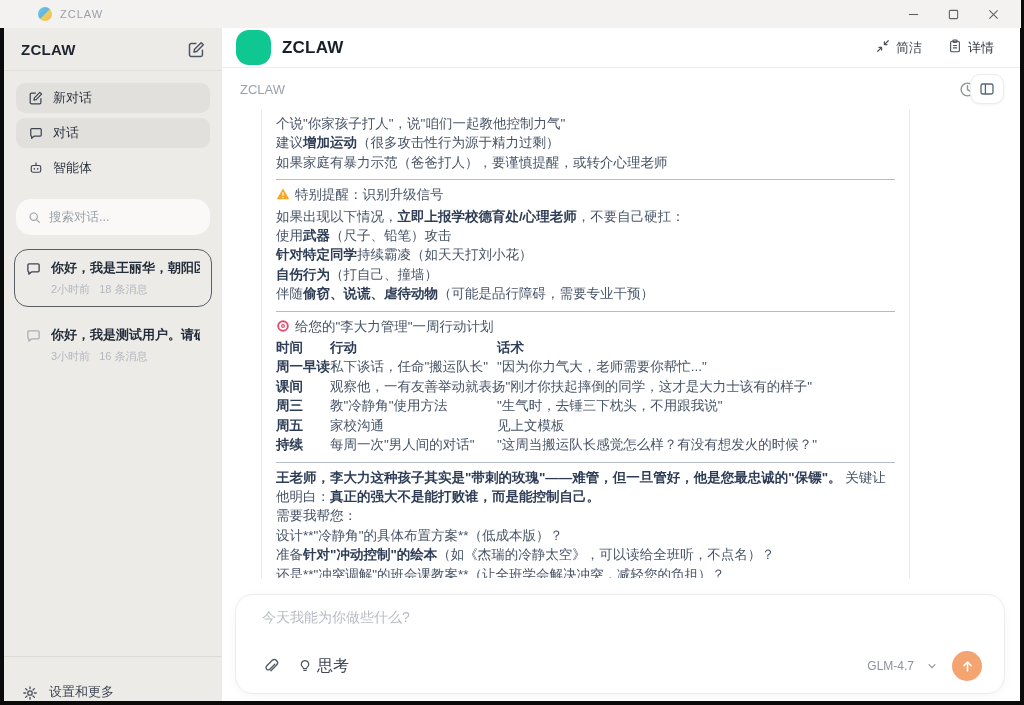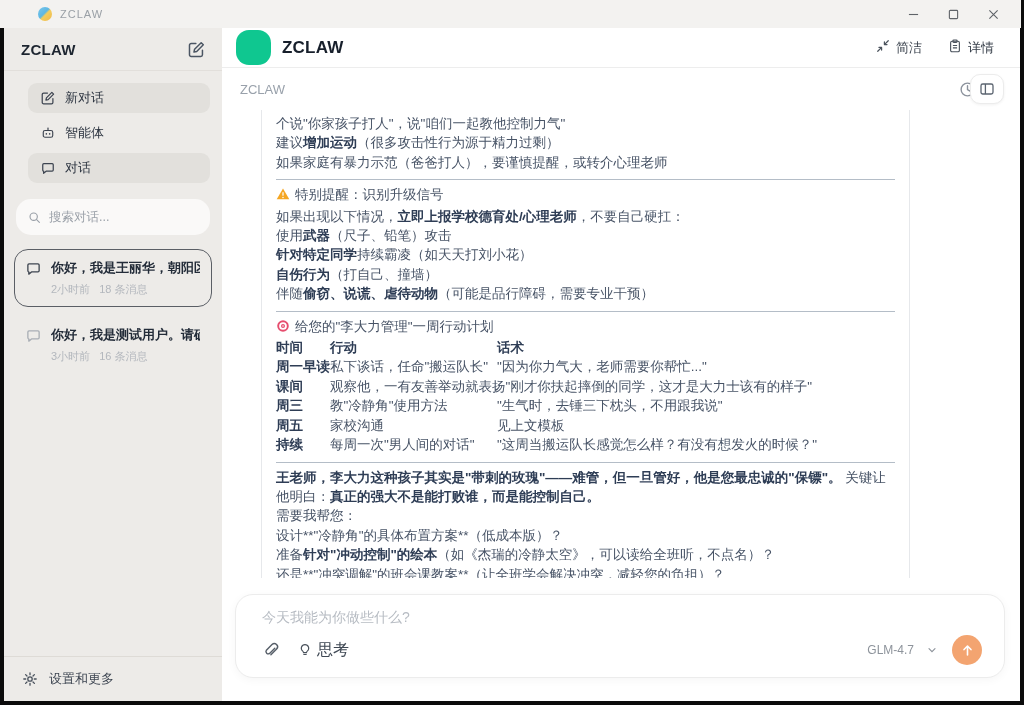--- a/index.html
+++ b/index.html
@@ -19,42 +19,42 @@
   
   .frame { position:absolute; top:28px; left:4px; right:4px; bottom:4px; display:flex; background:#fff; overflow:hidden; }
 
   
   .sidebar { width:218px; background:#edebe8; display:flex; flex-direction:column; flex:none; }
   .sb-header { height:43px; flex:none; display:flex; align-items:center; justify-content:space-between;
     padding:0 17px 0 17px; border-bottom:1px solid #e2dfdb; }
   .sb-title { font-size:15px; font-weight:700; color:#1d2530; letter-spacing:.3px; }
   .sb-compose { color:#4b5563; display:flex; }
   .sb-compose svg { width:17px; height:17px; }
-  .sb-nav { padding:12px 12px 2px 24px; }
+  .sb-nav { padding:12px 12px 2px 12px; }
   .nav-item { height:30px; border-radius:9px; display:flex; align-items:center; gap:10px;
     padding:0 13px; margin-bottom:5px; font-size:13px; color:#2c3440; }
   .nav-item.pill { background:#e2e0dc; }
   .nav-item .ic { display:flex; color:#3d4450; }
   .nav-item .ic svg { width:14px; height:14px; }
   .sb-search { margin:9px 12px 12px 12px; height:36px; background:#faf9f8; border-radius:15px;
     display:flex; align-items:center; gap:8px; padding:0 12px; }
   .sb-search svg { width:13px; height:13px; color:#9aa0a8; flex:none; }
   .sb-search input { border:none; outline:none; background:transparent; font-size:12.5px; color:#3c434e; width:100%;
     font-family:inherit; }
   .sb-search input::placeholder { color:#9aa0a8; }
   .sb-convs { padding:2px 10px; }
   .conv { border-radius:14px; padding:9px 11px; display:flex; gap:10px; margin-bottom:9px; border:1px solid transparent; }
   .conv.selected { border-color:#5a5e65; }
   .conv .c-ic { margin-top:2px; color:#3e4550; flex:none; }
   .conv.dim .c-ic { color:#a9aeb5; }
   .conv .c-ic svg { width:15px; height:15px; }
   .conv-title { font-size:13px; font-weight:700; color:#232c39; white-space:nowrap; overflow:hidden; }
   .conv-meta { font-size:11px; color:#b3b7bd; margin-top:5px; display:flex; gap:9px; }
   .sb-footer { margin-top:auto; border-top:1px solid #dedbd6; height:45px; flex:none;
-    display:flex; align-items:center; gap:11px; padding:0 18px; font-size:13px; color:#3e4652; }
+    display:flex; align-items:flex-end; gap:11px; padding:0 18px; font-size:13px; color:#3e4652; }
   .sb-footer svg { width:16px; height:16px; color:#4a525d; }
 
   
   .main { flex:1; display:flex; flex-direction:column; background:#fff; min-width:0; }
   .m-header { height:40px; flex:none; border-bottom:1px solid #ededed; display:flex; align-items:center; padding:0 26px 0 14px; }
   .m-logo { width:35px; height:35px; border-radius:13px; background:#0fc790; margin-right:11px; flex:none; }
   .m-brand { font-size:17px; font-weight:800; color:#171f2b; letter-spacing:.2px; }
   .m-actions { margin-left:auto; display:flex; gap:26px; }
   .m-action { display:flex; align-items:flex-start; gap:6px; font-size:13px; color:#353d48; }
   .m-action svg { width:14px; height:14px; color:#4a525c; }
@@ -75,21 +75,21 @@
   .msg p { margin:0; white-space:nowrap; }
   .msg b { font-weight:700; color:#2e3d55; }
   .msg hr { border:none; border-top:1px solid #b4bdc7; margin:7px 0 5px 0; }
   .msg .emj { display:inline-block; vertical-align:-2px; margin-right:5px; }
   .msg .emj svg { width:14px; height:14px; }
   .trow { white-space:nowrap; }
   .tc1 { display:inline-block; min-width:54px; }
   .tc2 { display:inline-block; min-width:167px; }
 
   
-  .composer { margin:16px 15px 0 13px; height:84px; border:1px solid #ececec; border-radius:18px;
+  .composer { margin:16px 15px 0 13px; height:100px; border:1px solid #ececec; border-radius:18px;
     background:#fff; box-shadow:0 2px 10px rgba(0,0,0,.04); padding:14px 22px 12px 26px;
     display:flex; flex-direction:column; }
   .composer input.msgbox { border:none; outline:none; font-size:14px; color:#3c434e; font-family:inherit; width:100%; }
   .composer input.msgbox::placeholder { color:#b7bcc3; }
   .comp-row { margin-top:auto; display:flex; align-items:center; }
   .comp-row .clip { color:#565e68; display:flex; }
   .comp-row .clip svg { width:18px; height:18px; }
   .think { display:flex; align-items:center; gap:5px; margin-left:18px; font-size:16px; color:#3f4854; }
   .think svg { width:14px; height:14px; color:#4a525c; }
   .model { margin-left:auto; display:flex; align-items:center; gap:12px; font-size:12px; color:#8d939b; }
@@ -138,39 +138,39 @@
     <div class="sb-nav" id="sb-nav">
         <div class="nav-item pill">
           <span class="ic">
             <svg viewBox="0 0 16 16" fill="none" stroke="currentColor" stroke-width="1.4" stroke-linecap="round" stroke-linejoin="round">
               <path d="M13.6 8.6V13a1.6 1.6 0 0 1-1.6 1.6H3A1.6 1.6 0 0 1 1.4 13V4A1.6 1.6 0 0 1 3 2.4h4.4"></path>
               <path d="M12.4 1.6l2 2L8.2 9.8 5.6 10.4l.6-2.6z"></path>
             </svg>
           </span>
           <span>新对话</span>
         </div>
+        <div class="nav-item pill">
+          <span class="ic">
+            <svg viewBox="0 0 16 16" fill="none" stroke="currentColor" stroke-width="1.4" stroke-linejoin="round">
+              <path d="M2 4.2C2 3.5 2.5 3 3.2 3h9.6c.7 0 1.2.5 1.2 1.2v6.1c0 .7-.5 1.2-1.2 1.2H6.2L3 14v-2.5h-.1A1.1 1.1 0 0 1 2 10.3z"></path>
+            </svg>
+          </span>
+          <span>对话</span>
+        </div>
         <div class="nav-item">
           <span class="ic">
             <svg viewBox="0 0 16 16" fill="none" stroke="currentColor" stroke-width="1.3">
               <rect x="2.6" y="5.2" width="10.8" height="7.6" rx="2"></rect>
               <circle cx="6.1" cy="9" r="0.9" fill="currentColor" stroke="none"></circle>
               <circle cx="9.9" cy="9" r="0.9" fill="currentColor" stroke="none"></circle>
               <path d="M8 5.2V3.4"></path>
               <circle cx="8" cy="2.6" r="0.9" fill="currentColor" stroke="none"></circle>
             </svg>
           </span>
           <span>智能体</span>
-        </div>
-        <div class="nav-item pill">
-          <span class="ic">
-            <svg viewBox="0 0 16 16" fill="none" stroke="currentColor" stroke-width="1.4" stroke-linejoin="round">
-              <path d="M2 4.2C2 3.5 2.5 3 3.2 3h9.6c.7 0 1.2.5 1.2 1.2v6.1c0 .7-.5 1.2-1.2 1.2H6.2L3 14v-2.5h-.1A1.1 1.1 0 0 1 2 10.3z"></path>
-            </svg>
-          </span>
-          <span>对话</span>
         </div>
       </div>
     <div class="sb-search">
       <svg viewBox="0 0 16 16" fill="none" stroke="currentColor" stroke-width="1.4" style="color:#9aa0a8">
           <circle cx="7" cy="7" r="4.5"></circle>
           <path d="M10.6 10.6L14 14" stroke-linecap="round"></path>
         </svg>
       <input placeholder="搜索对话..." style="">
     </div>
     <div class="sb-convs" id="sb-convs">

